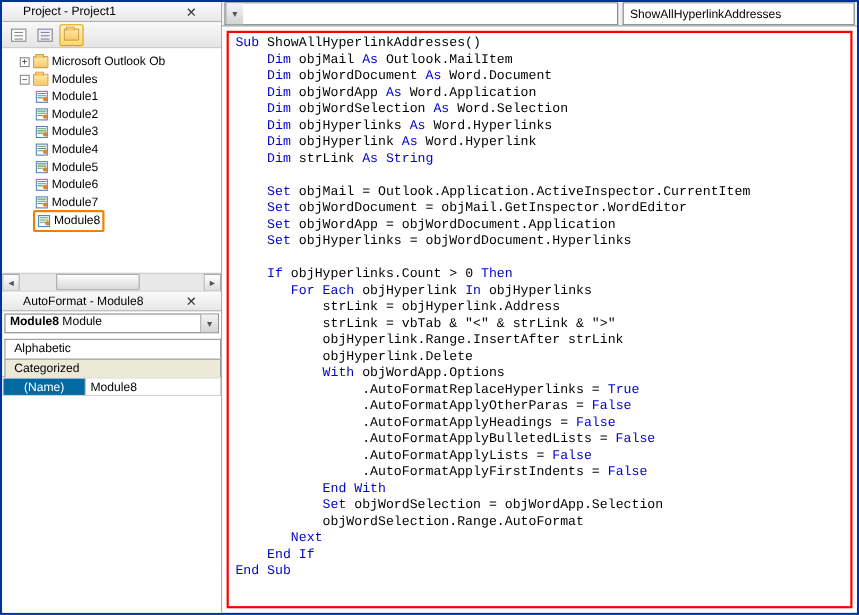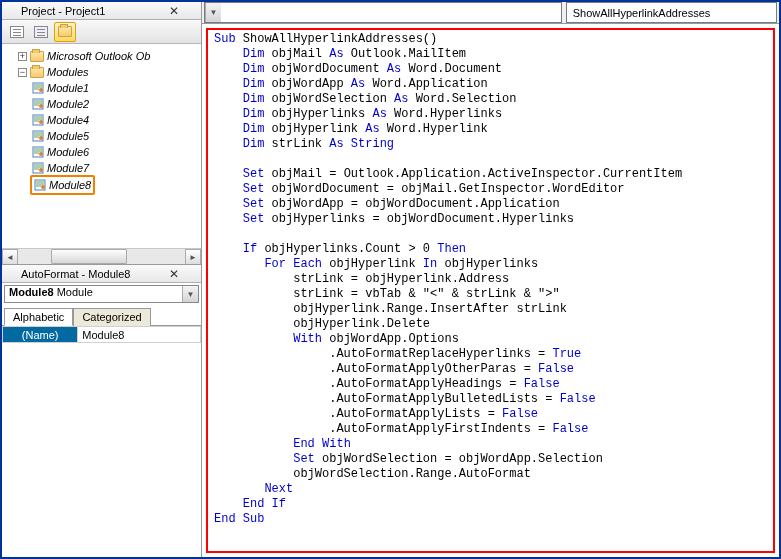--- a/index.html
+++ b/index.html
@@ -76,29 +76,29 @@
   .sb-btn{width:16px;height:16px;border:1px solid #aaa;background:linear-gradient(#fff,#ddd);display:flex;align-items:center;justify-content:center;font-size:8px;color:#555;}
   .sb-track{flex:1;background:#e8e8e8;position:relative;}
   .sb-thumb{position:absolute;top:0;bottom:0;left:20%;width:45%;background:linear-gradient(#fdfdfd,#d8d8d8);border:1px solid #aaa;border-radius:1px;}
   .tree ul{list-style:none;padding-left:14px;}
   .tree li{white-space:nowrap;line-height:16px;display:flex;align-items:center;gap:3px;}
   .tree li > ul{display:block;width:100%;}
   .tree-row{display:flex;align-items:center;gap:3px;}
   .expander{width:9px;height:9px;border:1px solid #8a8a8a;background:#fff;font-size:9px;line-height:7px;text-align:center;color:#333;flex:0 0 9px;}
   .mod-ico{width:12px;height:12px;position:relative;flex:0 0 12px;}
   .mod-ico svg{width:12px;height:12px;}
-  .tree-label{white-space:nowrap;font-style:italic;}
+  .tree-label{white-space:nowrap;}
   .mod-selected{border:2px solid #f08000;border-radius:2px;padding:0 2px;margin:-1px -2px;}
   
   .props-pane{flex:1;display:flex;flex-direction:column;border-top:1px solid #999;}
   .props-dd{margin:2px;border:1px solid #888;background:#fff;height:18px;display:flex;align-items:flex-start;font-size:11px;}
   .props-dd .dd-text{flex:1;padding:0 4px;}
   .props-dd .dd-text b{font-weight:bold;}
   .dd-arrow{width:16px;height:100%;background:linear-gradient(#f4f4f4,#d4d4d4);border-left:1px solid #aaa;display:flex;align-items:center;justify-content:center;font-size:8px;color:#555;}
-  .props-tabs{display:flex;border-bottom:1px solid #999;margin-top:2px;padding-left:2px;gap:0;}
+  .props-tabs{display:flex;border-bottom:1px solid #999;margin-top:2px;padding-left:2px;gap:0;flex-direction:column;}
   .props-tab{padding:2px 8px;border:1px solid #999;border-bottom:none;background:#ece9d8;font-size:11px;position:relative;top:1px;}
   .props-tab.active{background:#fff;border-bottom:1px solid #fff;}
   .props-grid{flex:1;background:#fff;overflow:auto;}
   .props-grid table{width:100%;border-collapse:collapse;font-size:11px;}
   .props-grid td{border:1px solid #d0d0d0;padding:1px 4px;height:16px;}
   .props-grid td.key{width:38%;background:#fff;color:#000080;}
   .props-grid td.key.sel{background:#0369a1;color:#fff;text-align:center;}
   
   .right-col{flex:1;display:flex;flex-direction:column;background:#fff;}
   .code-dd-row{display:flex;height:22px;border-bottom:1px solid #999;background:#f0f0f0;}
@@ -169,20 +169,30 @@
                   <span class="tree-label">Module2</span>
                 </div>
               </li>
               <li>
                 <div class="tree-row">
                   <span class="mod-ico"><svg viewBox="0 0 12 12">
                       <rect x="1" y="1" width="10" height="10" fill="#fff" stroke="#5080c0"></rect>
                       <path d="M2 3h8M2 5h8M2 7h5" stroke="#5ca05c" stroke-width="1"></path>
                       <circle cx="9" cy="8" r="2" fill="#e08030"></circle>
                     </svg></span>
+                  <span class="tree-label">Module3</span>
+                </div>
+              </li>
+              <li>
+                <div class="tree-row">
+                  <span class="mod-ico"><svg viewBox="0 0 12 12">
+                      <rect x="1" y="1" width="10" height="10" fill="#fff" stroke="#5080c0"></rect>
+                      <path d="M2 3h8M2 5h8M2 7h5" stroke="#5ca05c" stroke-width="1"></path>
+                      <circle cx="9" cy="8" r="2" fill="#e08030"></circle>
+                    </svg></span>
                   <span class="tree-label">Module4</span>
                 </div>
               </li>
               <li>
                 <div class="tree-row">
                   <span class="mod-ico"><svg viewBox="0 0 12 12">
                       <rect x="1" y="1" width="10" height="10" fill="#fff" stroke="#5080c0"></rect>
                       <path d="M2 3h8M2 5h8M2 7h5" stroke="#5ca05c" stroke-width="1"></path>
                       <circle cx="9" cy="8" r="2" fill="#e08030"></circle>
                     </svg></span>

